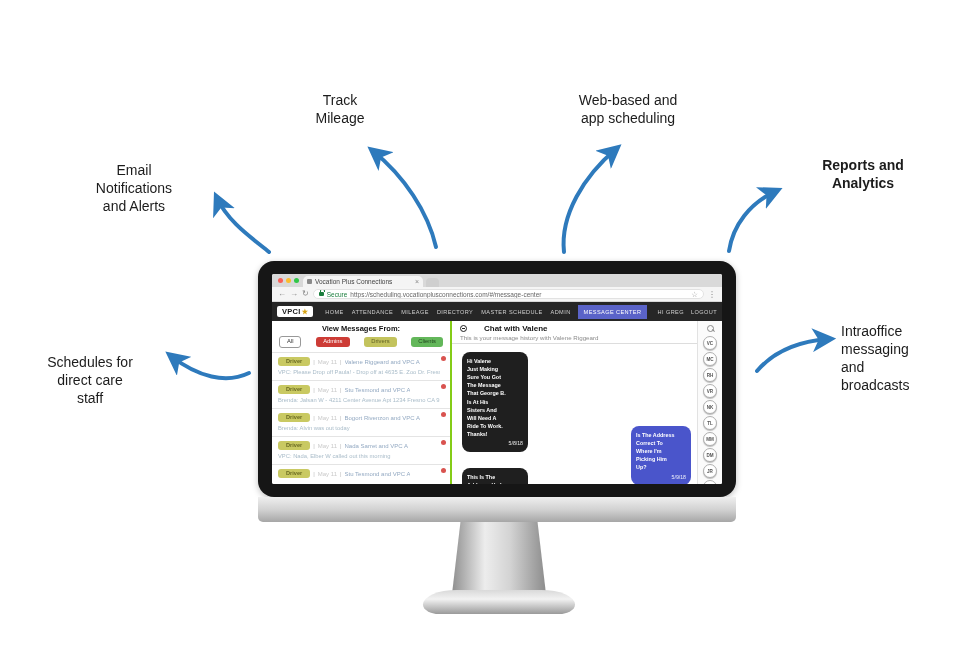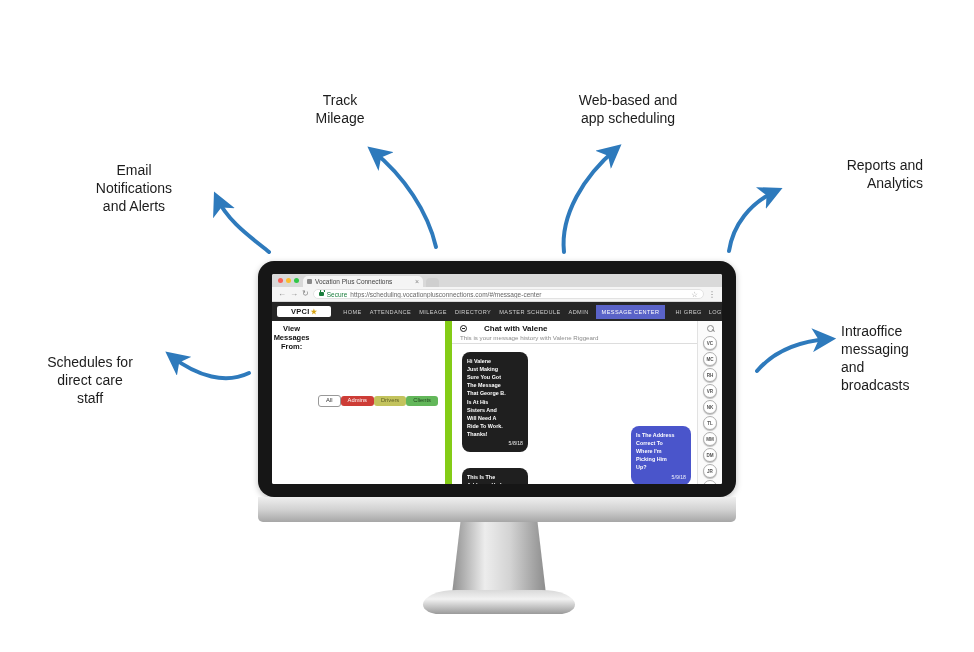--- a/index.html
+++ b/index.html
@@ -11,21 +11,21 @@
   *{margin:0;padding:0;box-sizing:border-box;}
   html,body{background:#fff;}
   body{font-family:"Liberation Sans",sans-serif;}
   .stage{position:relative;width:974px;height:652px;background:#fff;overflow:hidden;}
 
   
   .callout{position:absolute;font-size:14px;line-height:1.28;font-weight:500;color:#1c1c1c;white-space:pre-line;}
   .co-track{left:280px;top:92px;width:120px;text-align:center;}
   .co-web{left:552px;top:92px;width:152px;text-align:center;}
   .co-email{left:58px;top:162px;width:152px;text-align:center;}
-  .co-reports{left:803px;top:157px;width:120px;text-align:right;}
+  .co-reports{left:803px;top:157px;width:120px;text-align:center;font-weight:bold;}
   .co-schedules{left:27px;top:321px;width:126px;text-align:center;margin-top:33px;}
   .co-intraoffice{left:841px;top:323px;width:110px;text-align:left;}
 
   
   .arrows{position:absolute;left:0;top:0;width:974px;height:652px;pointer-events:none;}
   .arrows path.a{fill:none;stroke:var(--arrow-blue);stroke-width:4;stroke-linecap:round;}
   .arrows .ah{fill:var(--arrow-blue);}
 
   
   .bezel{position:absolute;left:258px;top:261px;width:478px;height:236px;background:#161616;border-radius:16px;box-shadow:0 2px 6px rgba(0,0,0,.25);}
@@ -52,30 +52,30 @@
   .addr{flex:1;height:10px;background:#fff;border:1px solid #e2e2e2;border-radius:6px;display:flex;align-items:center;padding:0 5px;gap:3px;overflow:hidden;}
   .lock{width:5px;height:4px;background:var(--secure-green);border-radius:1px;position:relative;flex:none;}
   .lock::before{content:"";position:absolute;top:-3px;left:1px;width:3px;height:2px;border:1px solid var(--secure-green);border-bottom:none;border-radius:2px 2px 0 0;}
   .secure{font-size:6.5px;color:var(--secure-green);flex:none;}
   .url-text{font-size:6.5px;color:#666;white-space:nowrap;overflow:hidden;flex:1;}
   .star{font-size:7.5px;color:#999;}
   .menu-dots{font-size:8px;color:#777;}
 
   
   .appnav{height:19px;background:var(--nav-bg);display:flex;align-items:center;padding:0 5px;flex:none;}
-  .logo{background:#fff;border-radius:2px;padding:1px 14px;font-size:7.5px;font-weight:bold;color:#1a1a1a;letter-spacing:.3px;margin-right:8px;display:flex;align-items:center;gap:1px;flex:none;}
+  .logo{background:#fff;border-radius:2px;padding:1px 5px;font-size:7.5px;font-weight:bold;color:#1a1a1a;letter-spacing:.3px;margin-right:8px;display:flex;align-items:center;gap:1px;flex:none;}
   .logo .gem{color:#d8a413;font-size:7px;}
   .nav-item{font-size:5.6px;color:#cfcfcf;letter-spacing:.4px;margin:0 4px;white-space:nowrap;}
   .nav-item.active{background:var(--active-nav);color:#fff;padding:4px 6px;margin:0 3px;}
   .nav-spacer{flex:1;}
   .nav-right{font-size:5.6px;color:#cfcfcf;letter-spacing:.4px;margin-left:7px;white-space:nowrap;}
 
   
   .app-body{flex:1;display:flex;overflow:hidden;background:#fff;}
-  .left-panel{width:40%;border-right:7px solid #84cc16;display:flex;flex-direction:row;overflow:hidden;}
+  .left-panel{width:40%;border-right:2px solid #84cc16;display:flex;flex-direction:column;overflow:hidden;}
   .filters-title{font-size:7.5px;font-weight:bold;color:#111;text-align:center;padding:3px 0 2px;}
   .filters-row{display:flex;justify-content:space-between;align-items:center;padding:1px 7px 4px;}
   .pill{font-size:5.8px;padding:2px 7px;border-radius:3px;line-height:1;}
   .p-all{background:#fff;border:1px solid #999;color:#333;}
   .p-admins{background:var(--admins-red);color:#fff;}
   .p-drivers{background:var(--drivers-olive);color:#5f5f22;}
   .p-clients{background:var(--clients-green);color:#21461f;}
 
   .msg-list{flex:1;overflow:hidden;}
   .msg-row{position:relative;border-top:1px solid #e4e4e4;padding:4px 10px 5px 6px;height:28px;}

